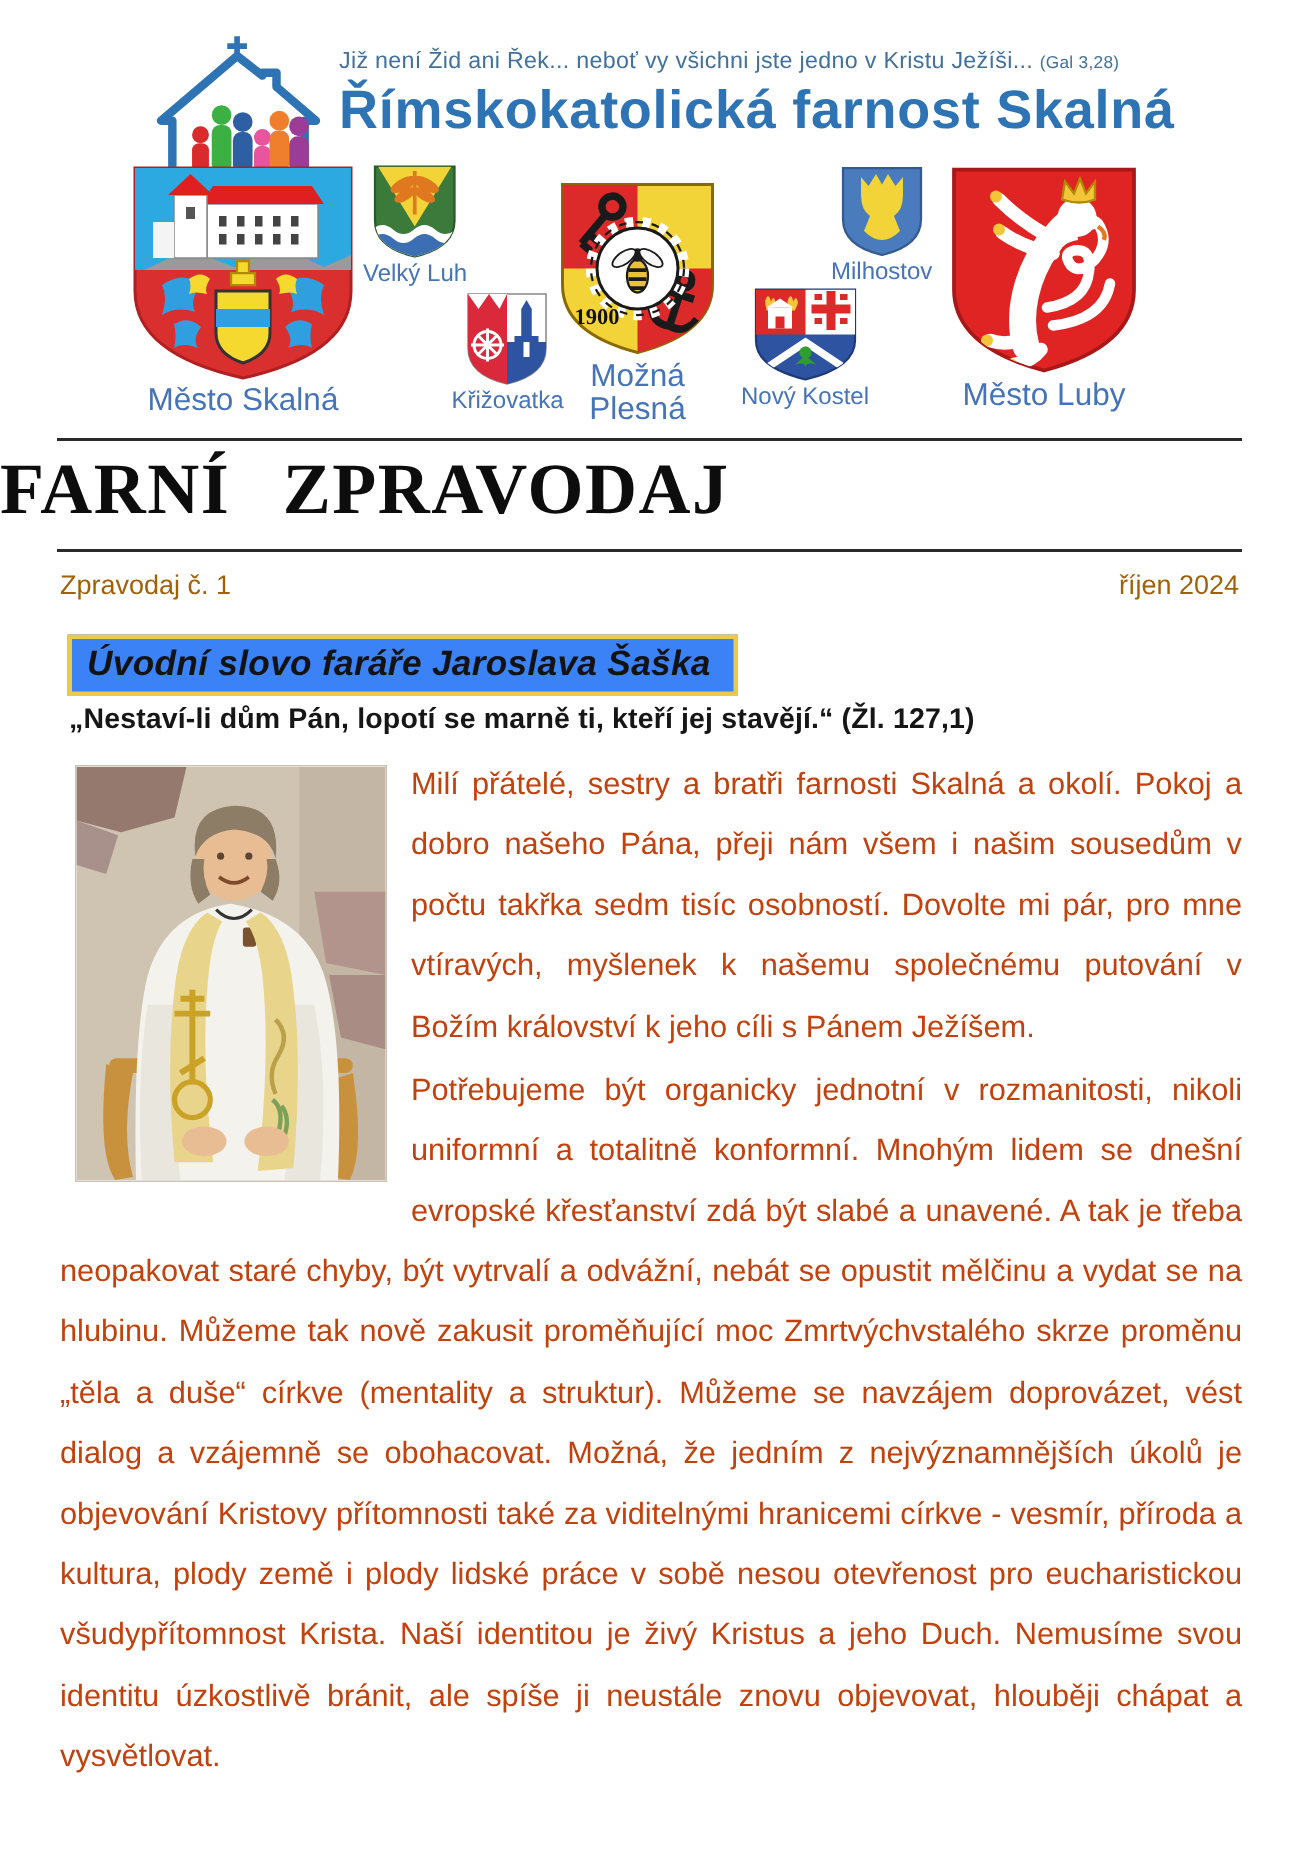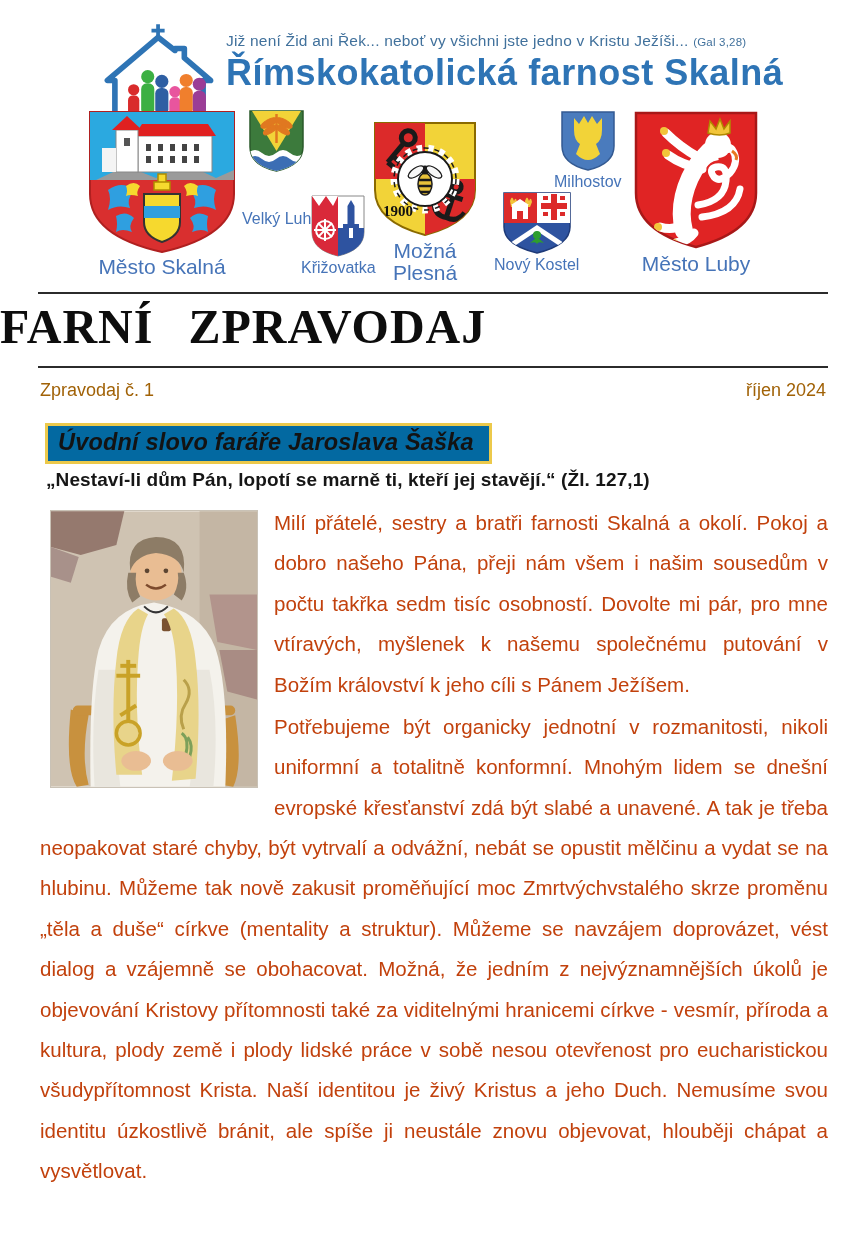--- a/index.html
+++ b/index.html
@@ -27,21 +27,21 @@
   .rule-bottom { top:366px; }
   .masthead-title {
     position:absolute; top:299px; left:0; width:696px; text-align:left;
     font-family:"Liberation Serif", serif; font-weight:700; font-size:48px;
     letter-spacing:1px; word-spacing:22px; color:#0d0d0d;
   }
   .issue-row { position:absolute; top:380px; left:40px; right:40px; display:flex; justify-content:space-between; font-size:18px; color:#a16207; }
   
   .article-heading-box {
     position:absolute; top:423px; left:45px;
-    border:3px solid #ecc94b; background:#0369a1; padding:3px 15px 5px 10px;
+    border:3px solid #ecc94b; background:#3b82f6; padding:3px 15px 5px 10px;
     font-size:23.5px; font-weight:700; font-style:italic; color:#131313; letter-spacing:.2px;
   }
   .psalm-line { position:absolute; top:469px; left:46px; right:40px; font-size:19px; font-weight:700; color:#161616; letter-spacing:.1px; }
   .article-body { position:absolute; top:503px; left:40px; width:788px; font-size:20.5px; line-height:1.97; color:#c2410c; text-align:justify; }
   .article-body p + p { margin-top:2px; }
   .photo {
     float:left; width:208px; height:278px; margin:7px 16px 8px 10px;
     border:1px solid #c9c2b6;
   }
   svg { display:block; }
@@ -131,21 +131,21 @@
 
           <path d="M68,74 h16 v8 h-16z M72,66 h8 v8 h-8z" fill="#f6d92e" stroke="#b08a00" stroke-width="1.5"></path>
 
           <path d="M58,86 h36 v28 q0,14 -18,20 q-18,-6 -18,-20 z" fill="#f6d92e" stroke="#333" stroke-width="2"></path>
           <rect x="58" y="98" width="36" height="12" fill="#2f9fe0"></rect>
         </g>
       </svg>
       <div class="arms-label lbl-lg">Město Skalná</div>
     </div>
 
-    <div class="arms-item" style="left:242px; top:1px;gap:36px;">
+    <div class="arms-item" style="left:242px; top:1px;">
       <svg width="57" height="64" viewBox="0 0 57 64">
         <defs>
             <clipPath id="shVL">
               <path d="M2,2 H55 V38 Q55,56 28.5,62 Q2,56 2,38 Z"></path>
             </clipPath>
           </defs>
         <path d="M2,2 H55 V38 Q55,56 28.5,62 Q2,56 2,38 Z" fill="#3c7a3c" stroke="#2a5a2a" stroke-width="1.5"></path>
         <g clip-path="url(#shVL)">
           <polygon points="4,2 53,2 28.5,42" fill="#f2d338"></polygon>
 

